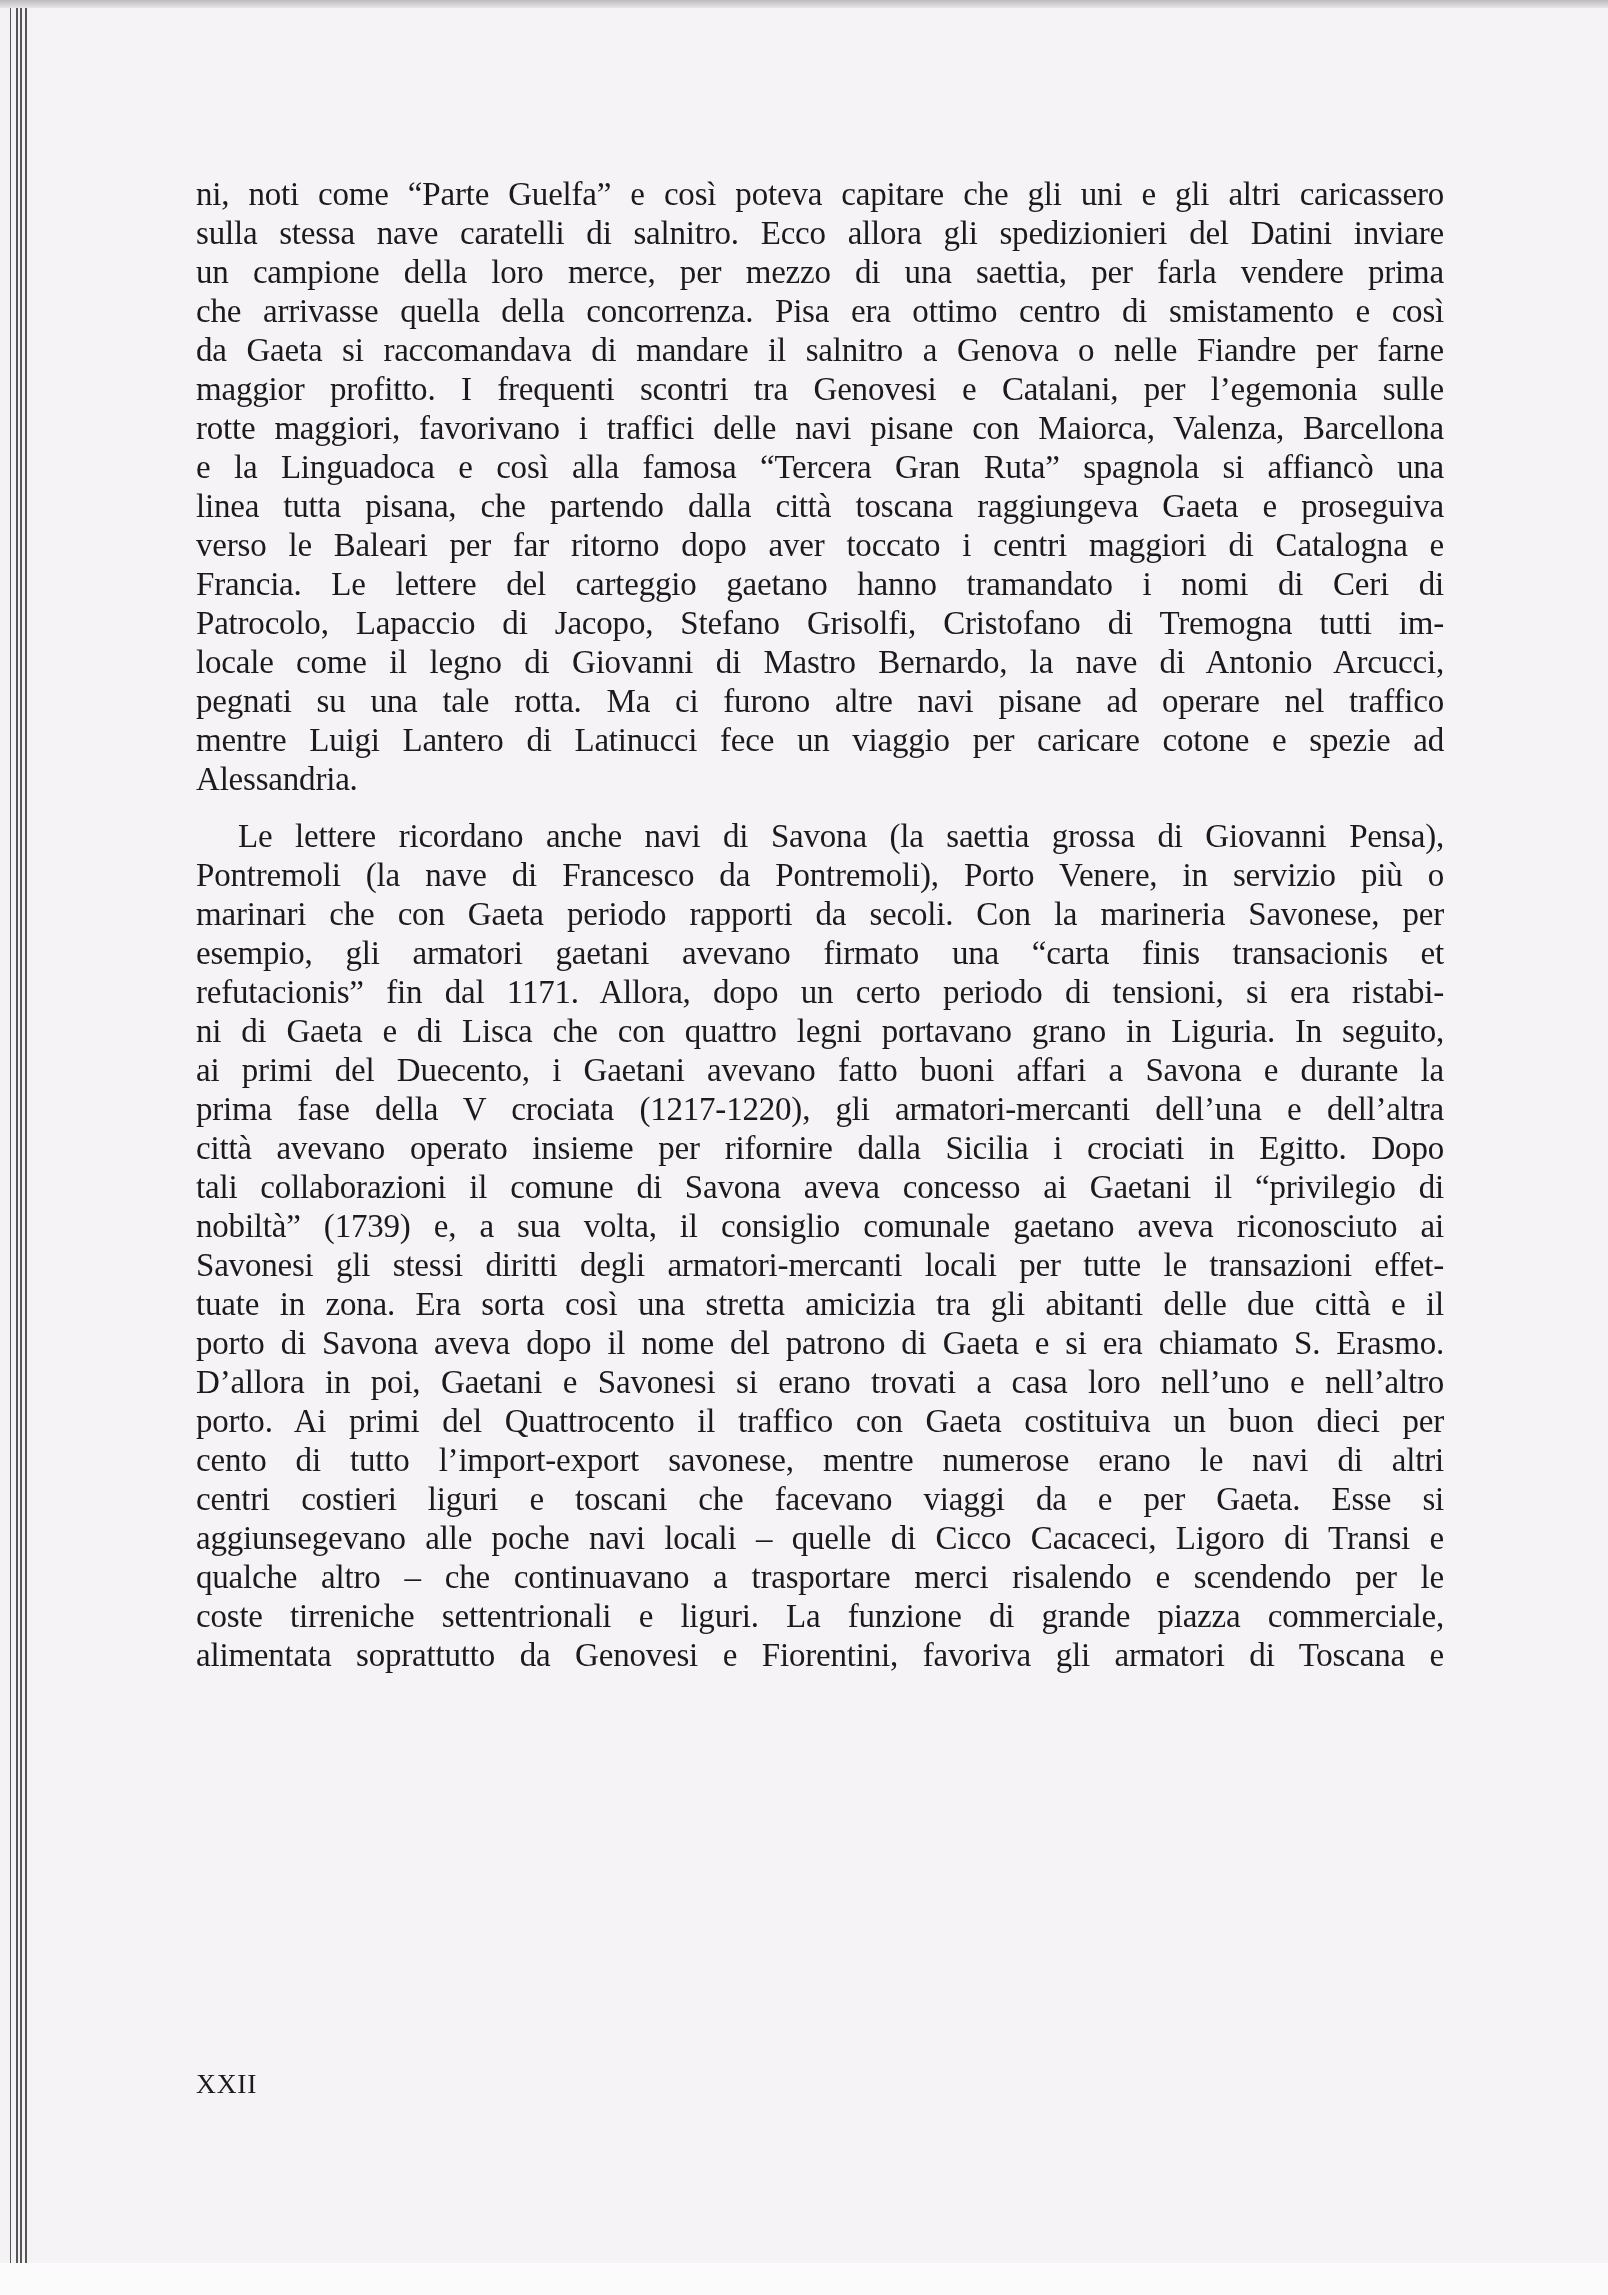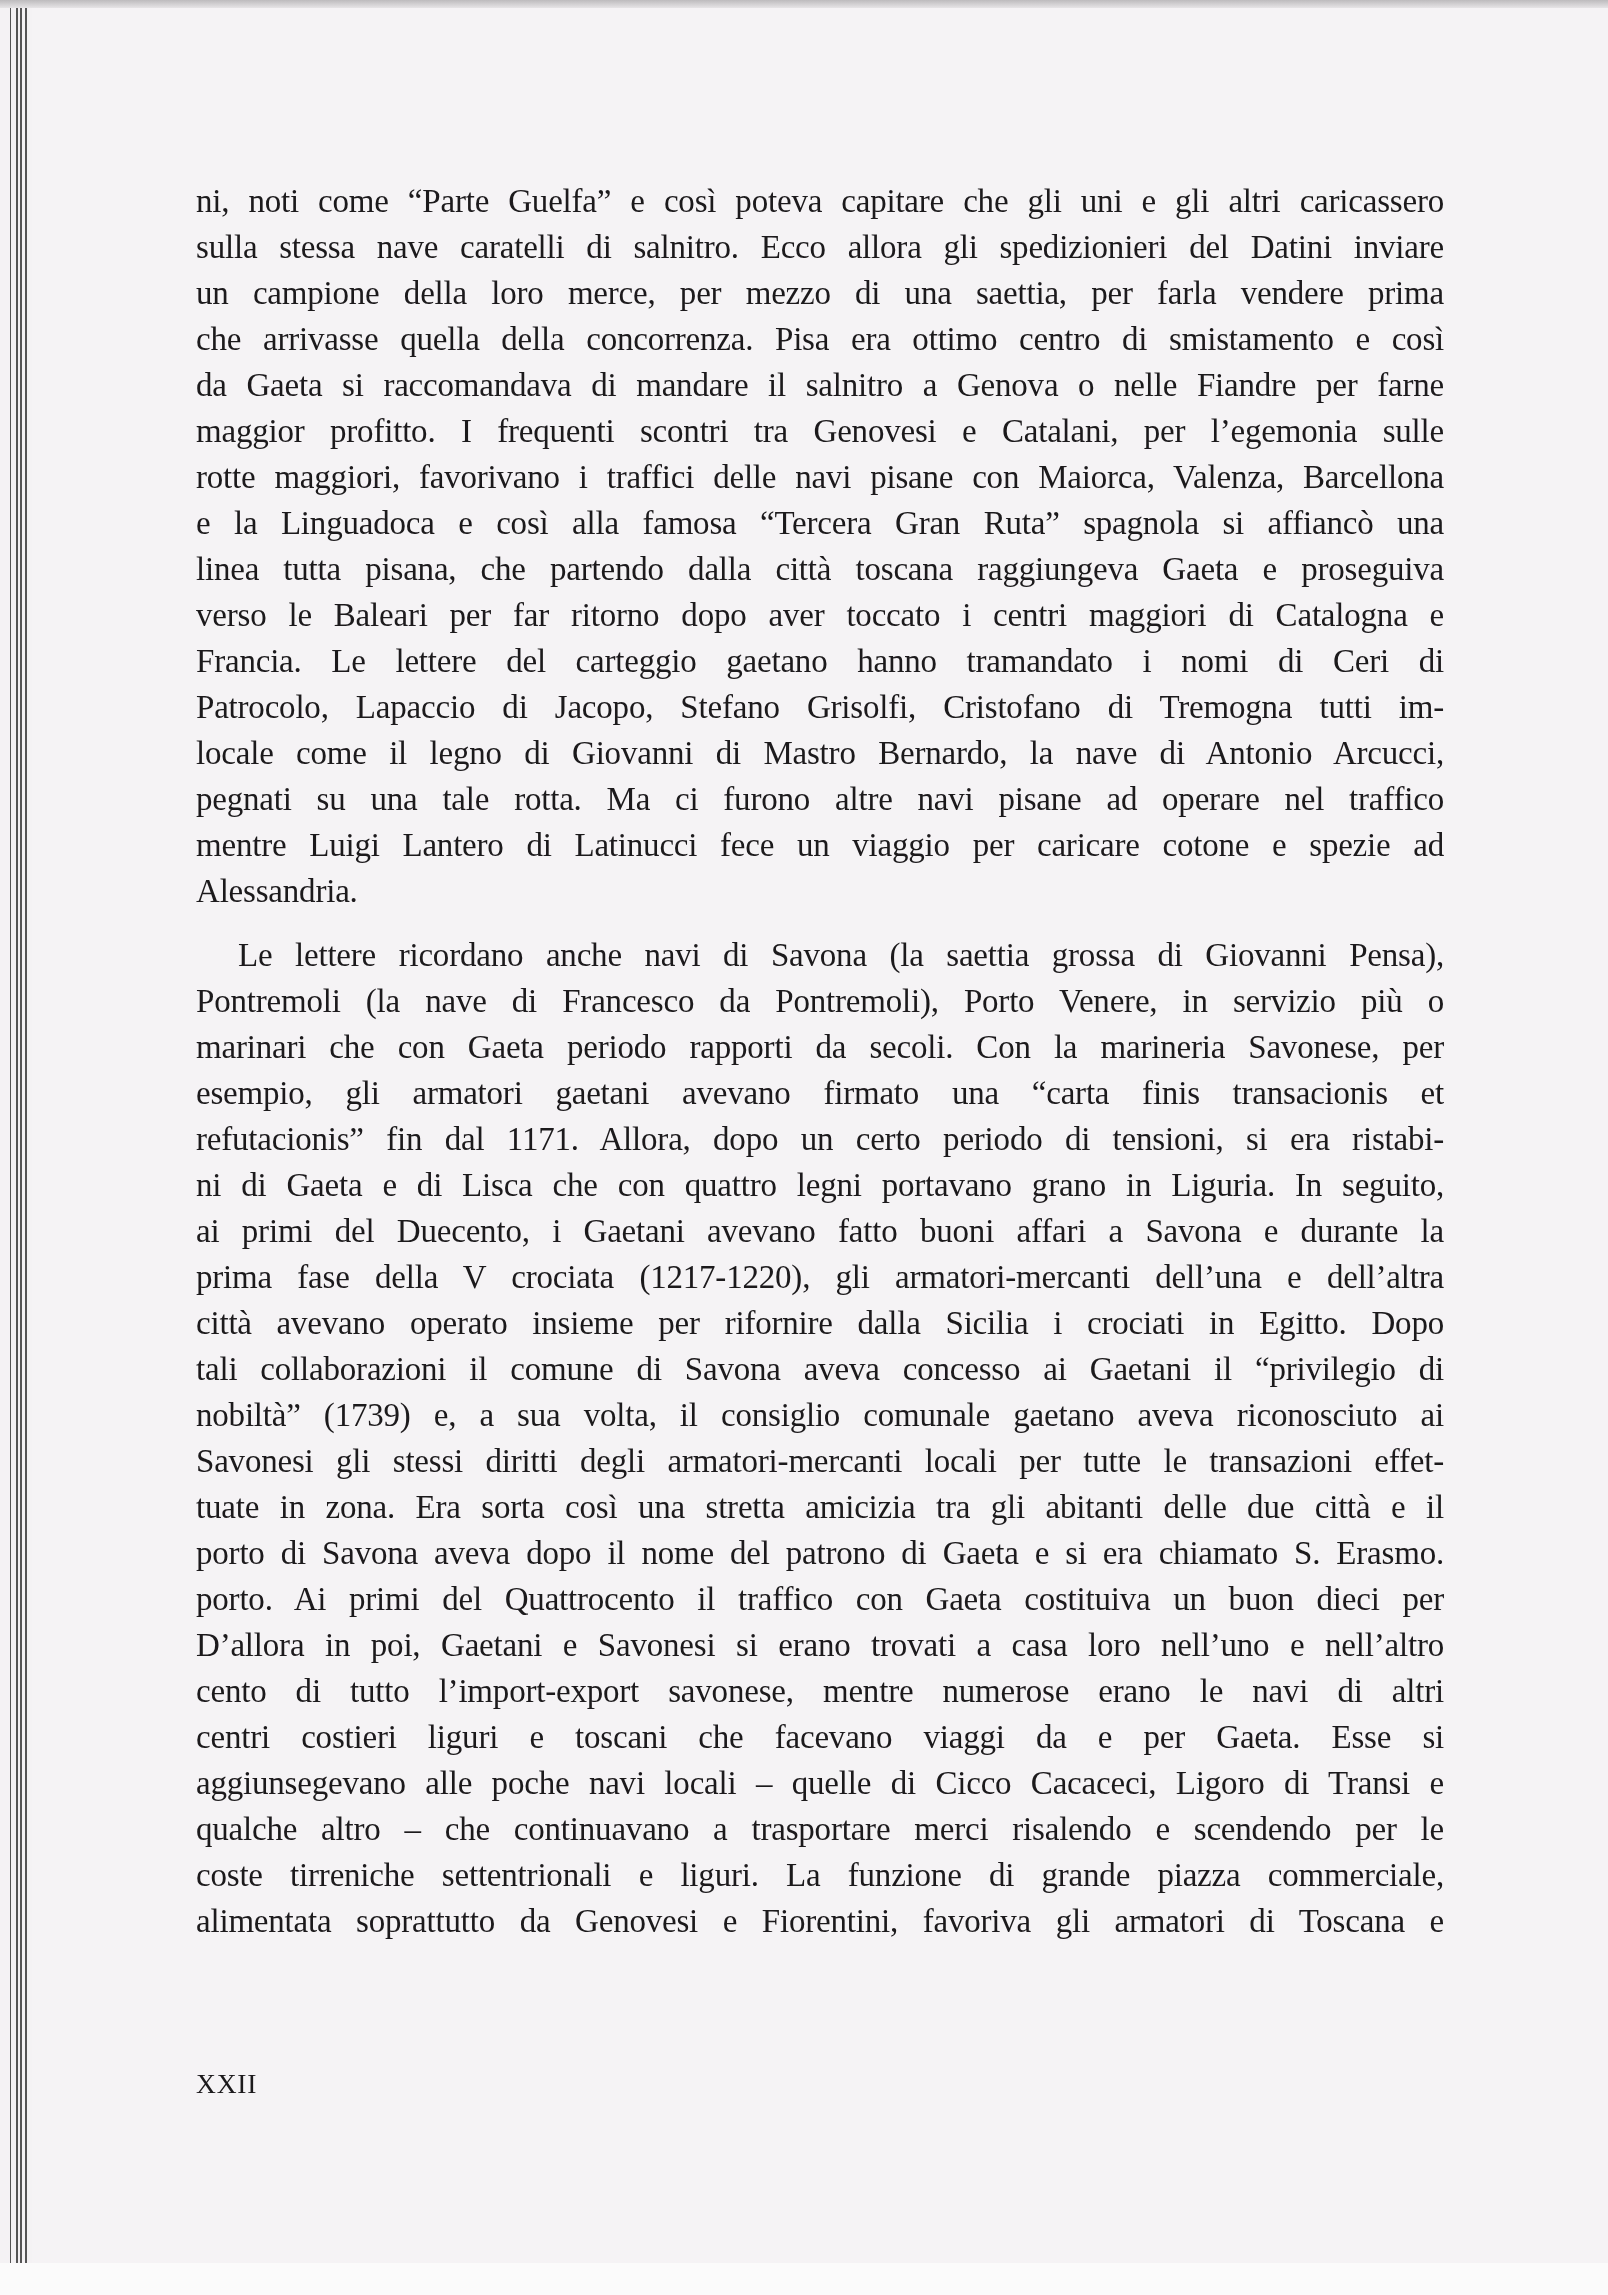--- a/index.html
+++ b/index.html
@@ -31,21 +31,20 @@
     .text-block {
       position: absolute; left: 196px; top: 175px; width: 1248px;
       font-size: 33px; line-height: 39px;
       text-align: justify;
       letter-spacing: -0.2px;
     }
     .line {
       display: block; white-space: nowrap;
       text-align: justify; text-align-last: justify;
       height: 39px;
-      margin-top: 7px;
     }
     .line.last { text-align-last: left; }
     .para-gap { height: 18px; }
     .indent { padding-left: 42px; }
     .page-number {
       position: absolute; left: 196px; top: 2068px;
       font-size: 27.5px; letter-spacing: 0.8px;
     }
   </style>
 </head>
@@ -89,22 +88,22 @@
     <span class="line">refutacionis” fin dal 1171. Allora, dopo un certo periodo di tensioni, si era ristabi-</span>
     <span class="line">ni di Gaeta e di Lisca che con quattro legni portavano grano in Liguria. In seguito,</span>
     <span class="line">ai primi del Duecento, i Gaetani avevano fatto buoni affari a Savona e durante la</span>
     <span class="line">prima fase della V crociata (1217-1220), gli armatori-mercanti dell’una e dell’altra</span>
     <span class="line">città avevano operato insieme per rifornire dalla Sicilia i crociati in Egitto. Dopo</span>
     <span class="line">tali collaborazioni il comune di Savona aveva concesso ai Gaetani il “privilegio di</span>
     <span class="line">nobiltà” (1739) e, a sua volta, il consiglio comunale gaetano aveva riconosciuto ai</span>
     <span class="line">Savonesi gli stessi diritti degli armatori-mercanti locali per tutte le transazioni effet-</span>
     <span class="line">tuate in zona. Era sorta così una stretta amicizia tra gli abitanti delle due città e il</span>
     <span class="line">porto di Savona aveva dopo il nome del patrono di Gaeta e si era chiamato S. Erasmo.</span>
+    <span class="line">D’allora in poi, Gaetani e Savonesi si erano trovati a casa loro nell’uno e nell’altro</span>
     <span class="line">porto. Ai primi del Quattrocento il traffico con Gaeta costituiva un buon dieci per</span>
-    <span class="line">D’allora in poi, Gaetani e Savonesi si erano trovati a casa loro nell’uno e nell’altro</span>
     <span class="line">cento di tutto l’import-export savonese, mentre numerose erano le navi di altri</span>
     <span class="line">centri costieri liguri e toscani che  facevano viaggi da e per Gaeta. Esse si</span>
     <span class="line">aggiunsegevano alle poche navi locali – quelle di Cicco Cacaceci, Ligoro di Transi e</span>
     <span class="line">qualche altro – che continuavano a trasportare merci risalendo e scendendo per le</span>
     <span class="line">coste tirreniche settentrionali e liguri. La funzione di grande piazza commerciale,</span>
     <span class="line">alimentata soprattutto da Genovesi e Fiorentini, favoriva gli armatori di Toscana e</span>
   </div>
 </div>
 
 <div class="page-number">XXII</div>

